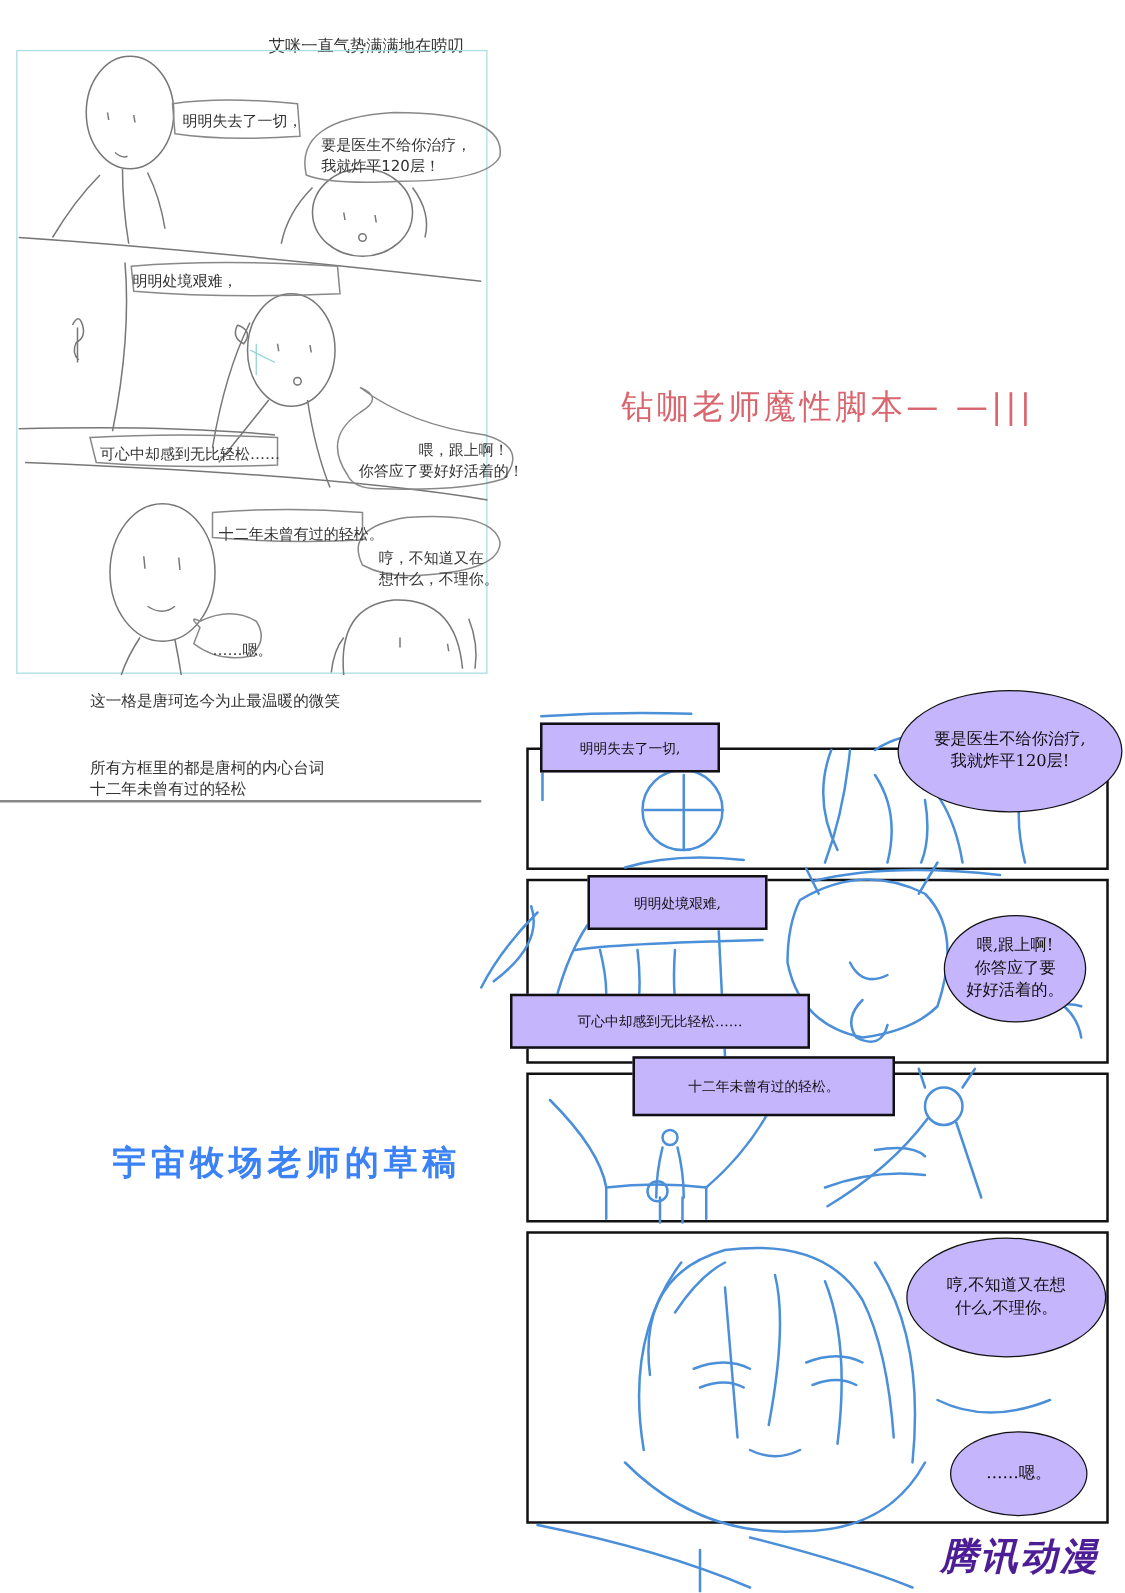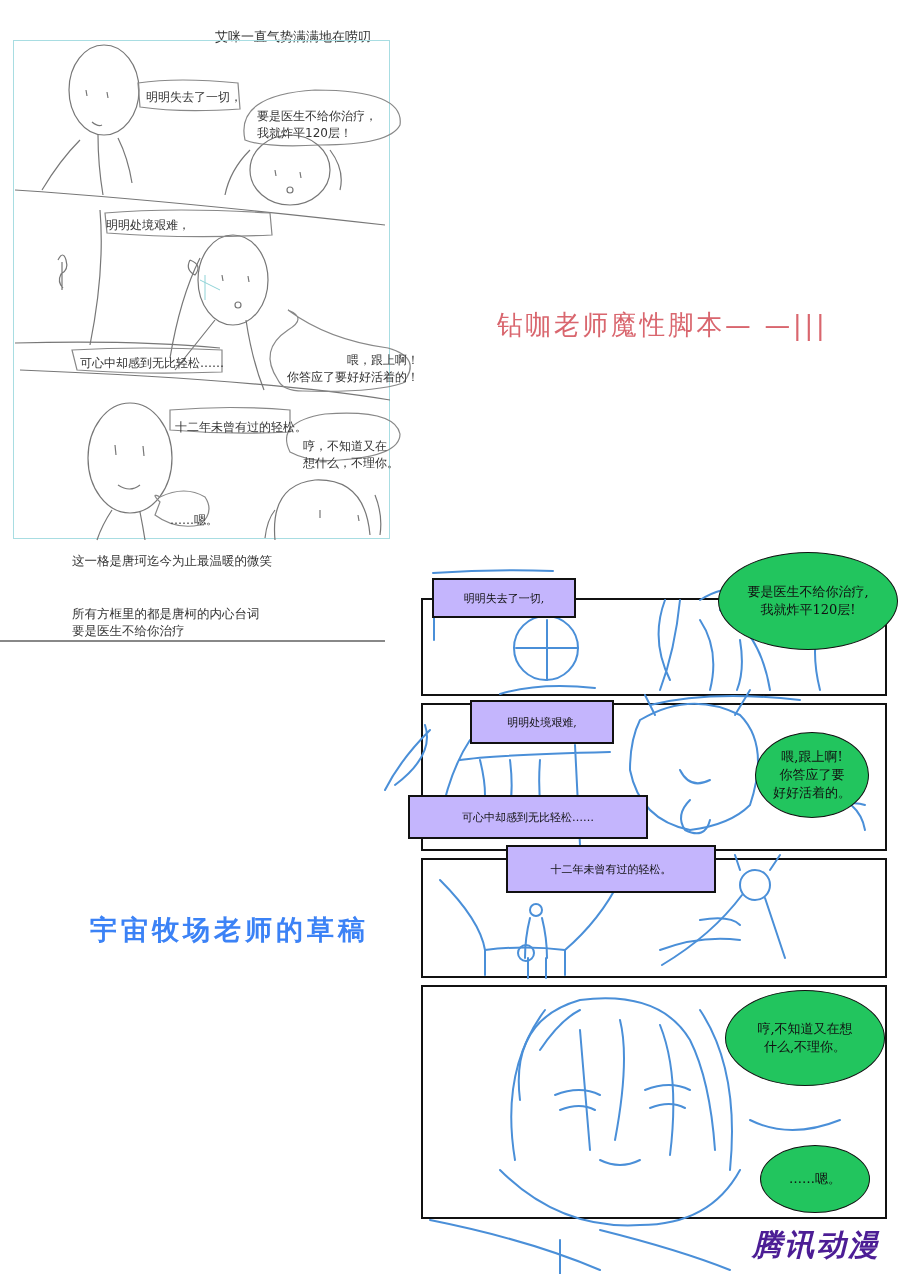--- a/index.html
+++ b/index.html
@@ -11,21 +11,21 @@
     .sketch-svg { position: absolute; left: 0; top: 0; }
     .rough-text { font-size: 12px; color: #333; line-height: 17px; white-space: nowrap; }
     .notes { left: 72px; font-size: 12.5px; color: #333; line-height: 17px; }
     .divider { left: 0; top: 640px; width: 385px; height: 2px; background: #888; }
     .pink-title { left: 497px; top: 307px; font-size: 27px; color: #d9666e; letter-spacing: 3px;
                   font-weight: normal; transform: scaleX(0.95); transform-origin: left; }
     .blue-title { left: 90px; top: 912px; font-size: 27px; color: #3b82f6; font-weight: bold; letter-spacing: 4px; }
     .panel { position: absolute; border: 2px solid #111; background: transparent; }
     .caption-box { position: absolute; background: #c4b5fd; border: 2px solid #111; font-family: "DejaVu Serif", serif;
                    font-size: 11px; color: #111; display: flex; align-items: center; justify-content: center; white-space: nowrap; }
-    .bubble { position: absolute; background: #22c55e; border: 1.5px solid #111; border-radius: 50%;
+    .bubble { position: absolute; background: #c4b5fd; border: 1.5px solid #111; border-radius: 50%;
               font-family: "DejaVu Serif", serif; font-size: 13px; color: #111; display: flex; align-items: center;
               justify-content: center; text-align: center; line-height: 18px; }
     .watermark { right: 20px; bottom: 8px; font-size: 30px; font-weight: bold; color: #4c1d95;
                  font-style: italic; letter-spacing: 2px; }
   </style>
 </head>
 <body>
 
 <div class="abs caption-top">艾咪一直气势满满地在唠叨</div>
 
@@ -88,31 +88,31 @@
       <line x1="205" y1="275" x2="205" y2="300"></line>
     </g>
 </svg>
 
 <div class="abs rough-text" style="left:146px;top:89px;">明明失去了一切，</div>
 <div class="abs rough-text" style="left:257px;top:108px;">要是医生不给你治疗，</div>
 <div class="abs rough-text" style="left:257px;top:125px;">我就炸平120层！</div>
 
 <div class="abs rough-text" style="left:106px;top:217px;">明明处境艰难，</div>
 <div class="abs rough-text" style="left:80px;top:355px;">可心中却感到无比轻松……</div>
-<div class="abs rough-text" style="left:299px;top:352px;padding-left:48px;">喂，跟上啊！</div>
+<div class="abs rough-text" style="left:287px;top:352px;padding-left:48px;">喂，跟上啊！</div>
 <div class="abs rough-text" style="left:287px;top:369px;">你答应了要好好活着的！</div>
 
 <div class="abs rough-text" style="left:175px;top:419px;">十二年未曾有过的轻松。</div>
 <div class="abs rough-text" style="left:303px;top:438px;">哼，不知道又在</div>
 <div class="abs rough-text" style="left:303px;top:455px;">想什么，不理你。</div>
 <div class="abs rough-text" style="left:170px;top:512px;">……嗯。</div>
 
 <div class="abs notes" style="top:552px;">这一格是唐珂迄今为止最温暖的微笑</div>
 <div class="abs notes" style="top:605px;">所有方框里的都是唐柯的内心台词</div>
-<div class="abs notes" style="top:622px;">要是医生不给你治疗</div>
+<div class="abs notes" style="top:622px;">十二年未曾有过的轻松</div>
 <div class="abs divider"></div>
 
 <div class="abs pink-title">钻咖老师魔性脚本— —|||</div>
 <div class="abs blue-title">宇宙牧场老师的草稿</div>
 
 <div class="panel" style="left:421px;top:598px;width:462px;height:94px;"></div>
 <div class="panel" style="left:421px;top:703px;width:462px;height:144px;"></div>
 <div class="panel" style="left:421px;top:858px;width:462px;height:116px;"></div>
 <div class="panel" style="left:421px;top:985px;width:462px;height:230px;"></div>
 

